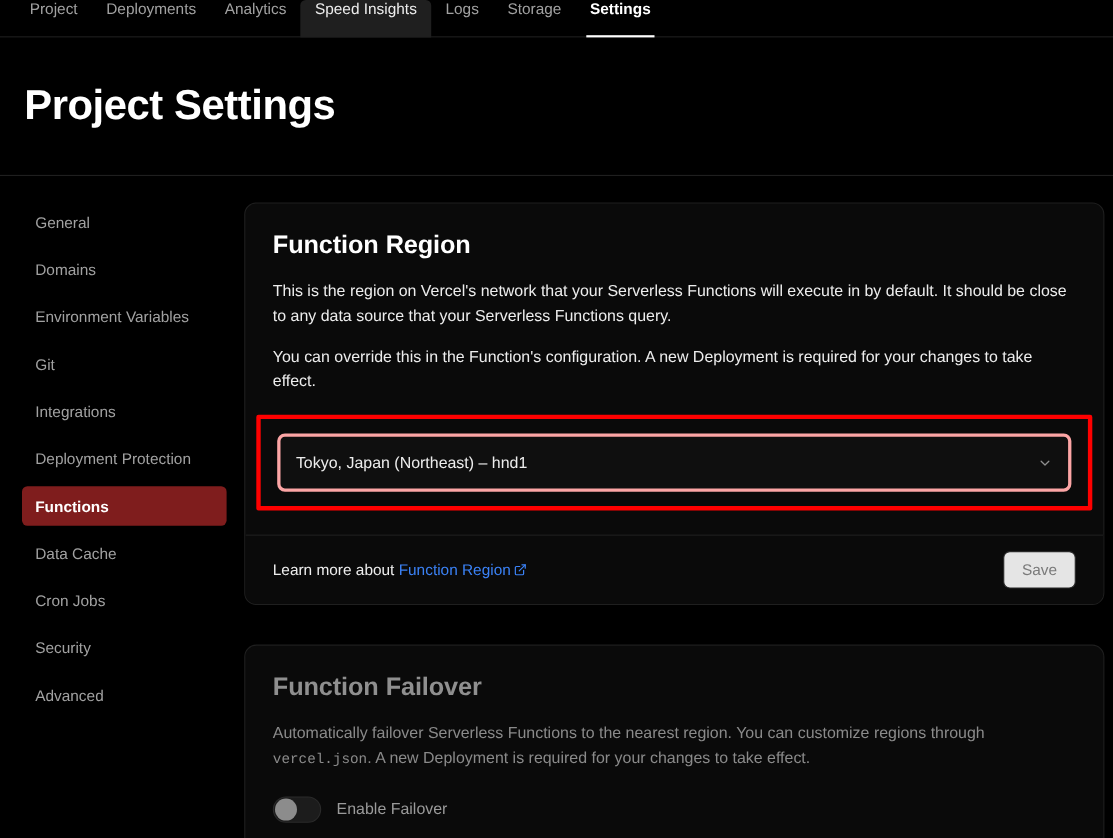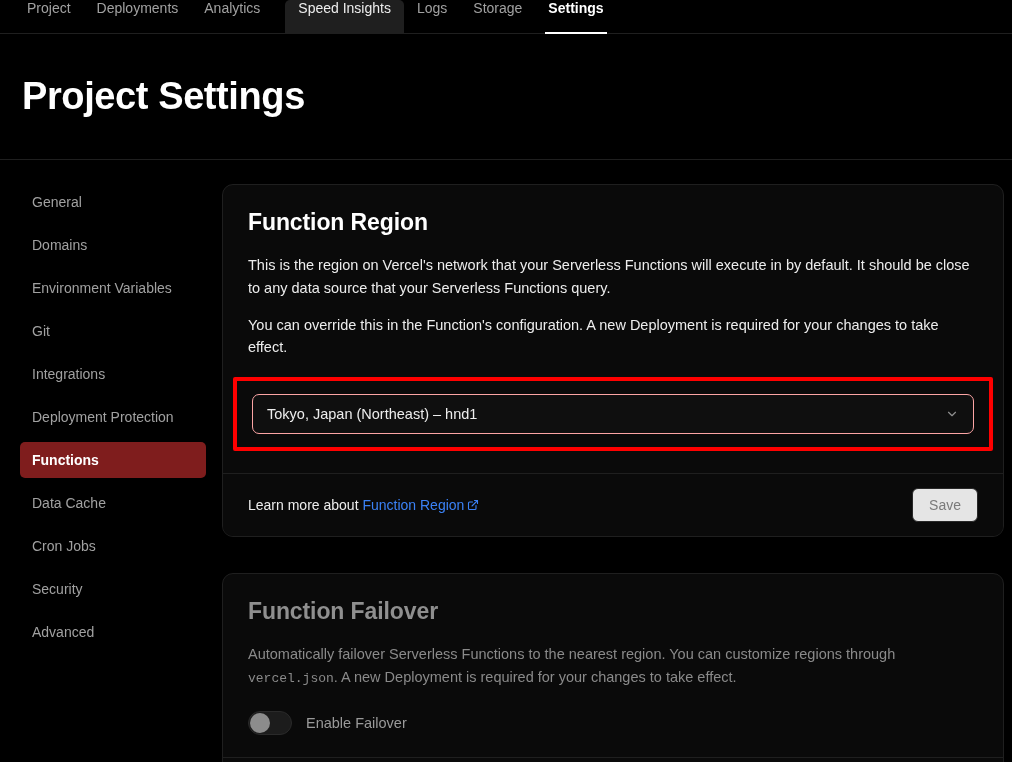--- a/index.html
+++ b/index.html
@@ -35,21 +35,20 @@
     padding: 0 13px;
     font-size: 14px;
     color: #a1a1a1;
     cursor: pointer;
     white-space: nowrap;
     border-radius: 5px 5px 0 0;
   }
   .nav-tab.hovered {
     background: #1f1f1f;
     color: #ededed;
-    margin-left: 12px;
   }
   .nav-tab.active {
     color: #ffffff;
     font-weight: 600;
   }
   .nav-tab.active::after {
     content: "";
     position: absolute;
     left: 10px;
     right: 10px;
@@ -142,23 +141,23 @@
     position: relative;
     margin-top: 18px;
     margin-left: -15px;
     margin-right: -15px;
     padding: 13px 15px;
     border: 4px solid #ff0000;
     border-radius: 2px;
   }
   .select {
     position: relative;
-    height: 40px;
+    height: 53px;
     background: #0f0f0f;
-    border: 1px solid #fca5a5;
+    border: 3px solid #fca5a5;
     border-radius: 7px;
     display: flex;
     align-items: center;
     padding: 0 14px;
     font-size: 14.5px;
     color: #ededed;
     cursor: pointer;
   }
   .select .chev {
     position: absolute;

